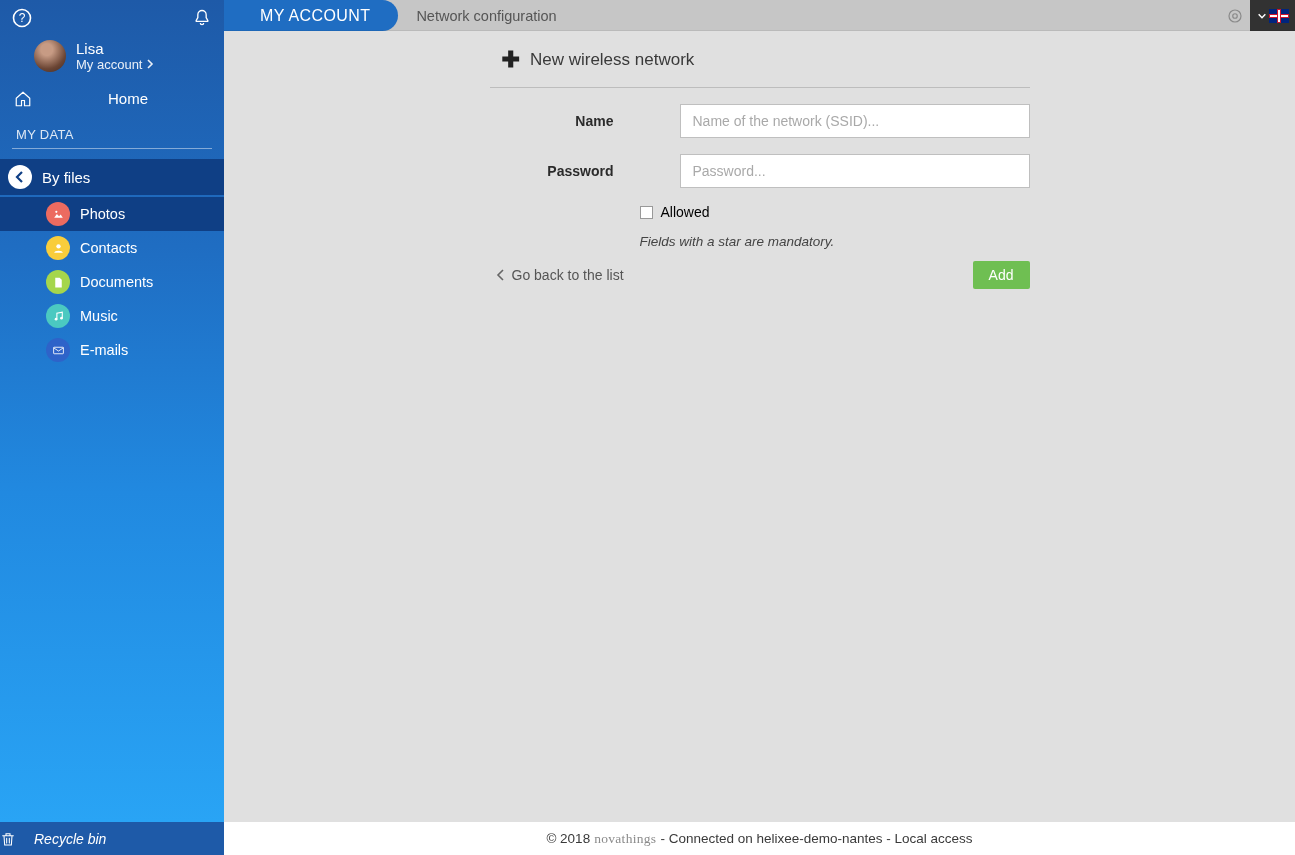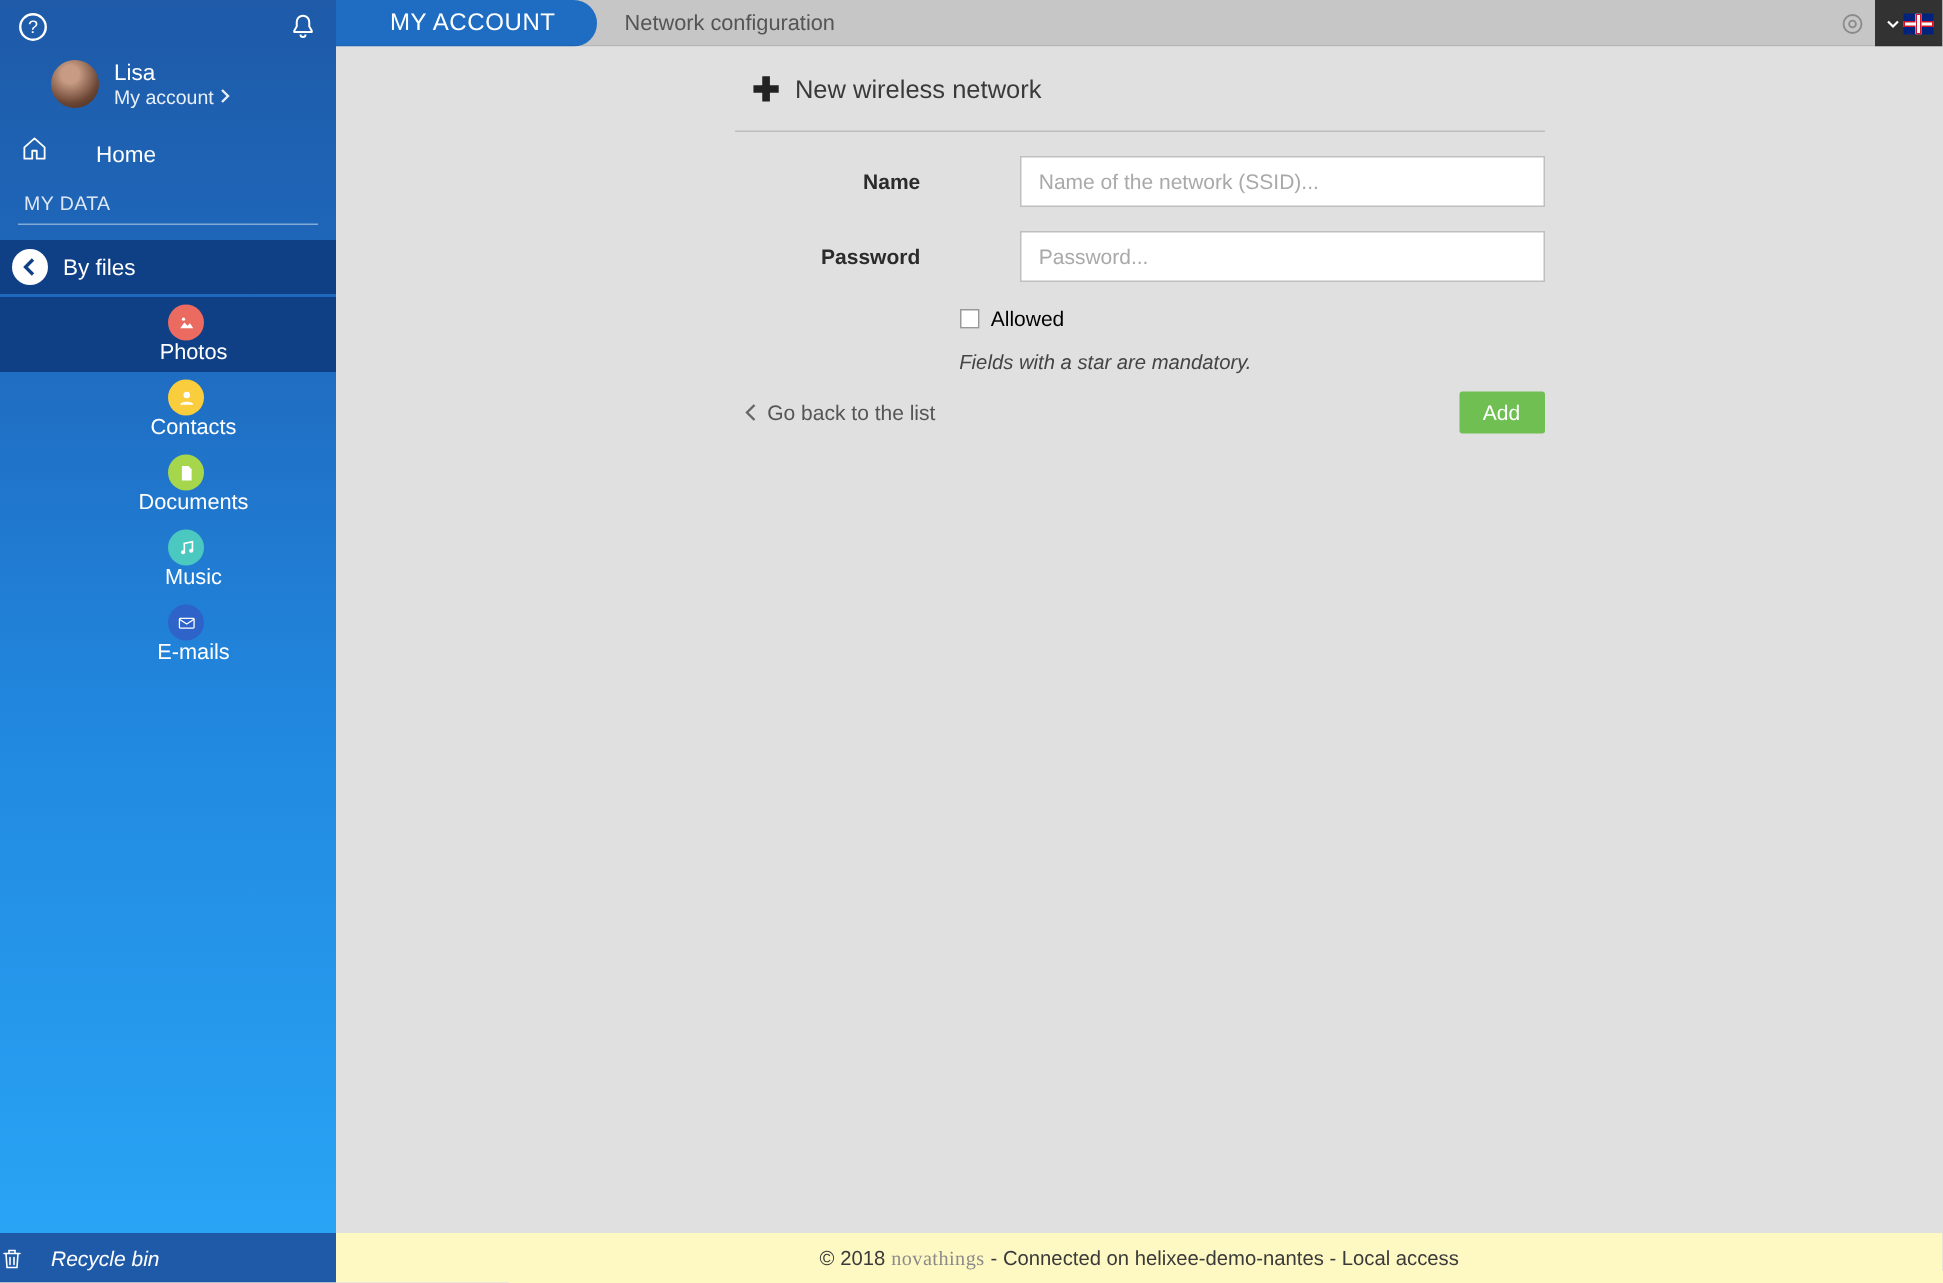--- a/index.html
+++ b/index.html
@@ -73,24 +73,25 @@
       opacity: 0.9;
       display: flex;
       align-items: center;
     }
     .chev-sm {
       margin-left: 4px;
     }
 
     .nav-item {
       display: flex;
-      align-items: flex-end;
+      align-items: flex-start;
       padding: 8px 12px 8px 14px;
       cursor: pointer;
       font-size: 15px;
+      gap: 44px;
     }
     .nav-item svg, .nav-item .nav-ico {
       margin-right: 16px;
     }
 
     .section-label {
       padding: 8px 14px 6px 16px;
       font-size: 13px;
       letter-spacing: 0.3px;
       opacity: 0.85;
@@ -126,21 +127,20 @@
 
     .file-categories {
       padding-top: 2px;
     }
     .file-cat {
       display: flex;
       align-items: center;
       padding: 5px 12px 5px 46px;
       cursor: pointer;
       font-size: 14.5px;
-      flex-direction: column;
     }
     .file-cat.active {
       background: #0f3f85;
     }
     .cat-icon {
       width: 24px;
       height: 24px;
       border-radius: 50%;
       display: flex;
       align-items: center;
@@ -357,21 +357,21 @@
       border-radius: 2px;
     }
 
     
     .footer {
       position: absolute;
       left: 224px;
       right: 0;
       bottom: 0;
       height: 33px;
-      background: #fef9c3;
+      background: #ffffff;
       color: #3a3a3a;
       display: flex;
       align-items: center;
       justify-content: center;
       font-size: 13.5px;
     }
     .footer .brand {
       color: #8b8b8b;
       margin: 0 4px;
       font-weight: 300;

